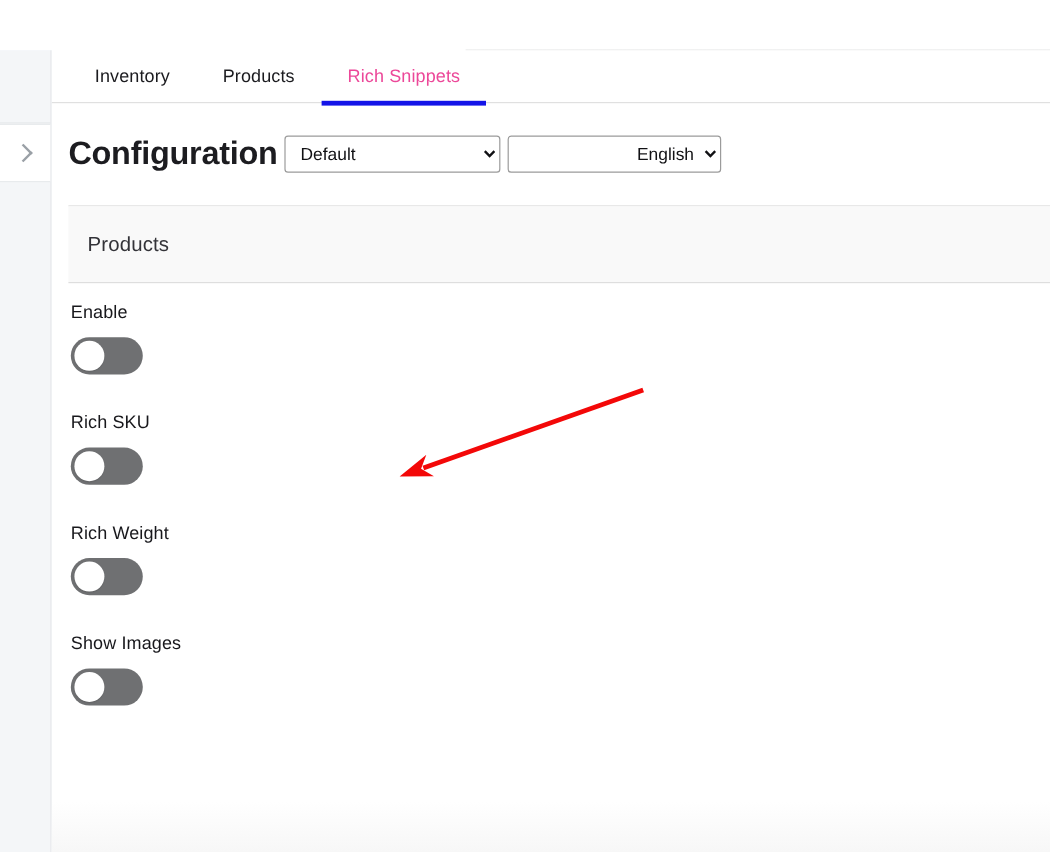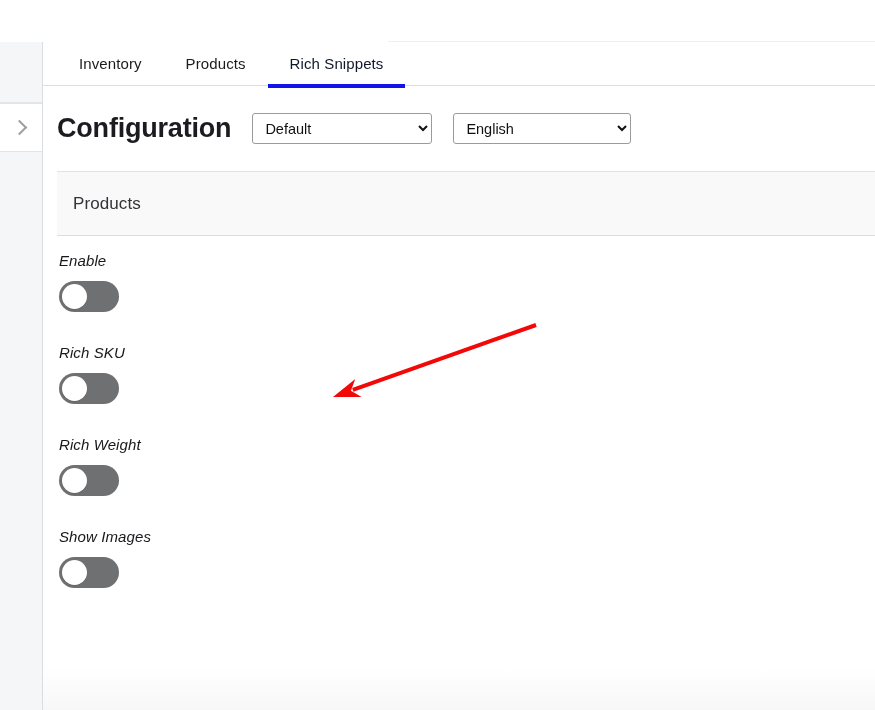--- a/index.html
+++ b/index.html
@@ -102,58 +102,58 @@
     align-items: center;
     font-size: 15px;
     color: #1b1b1f;
     letter-spacing: 0.1px;
     cursor: pointer;
     background: transparent;
     border: none;
     font-family: inherit;
     white-space: nowrap;
   }
-  .tab.active { color: #0f172a; }
+  .tab.active { color: #ec4899; }
   .tab.active::after {
     content: "";
     position: absolute;
     left: 0; right: 0;
     bottom: -2px;
     height: 4px;
     background: #1414e8;
   }
 
   
   .config-bar {
     height: 85px;
     display: flex;
     align-items: center;
     padding-left: 14px;
-    gap: 21px;
+    gap: 6px;
   }
   .config-title {
     font-size: 27px;
     font-weight: bold;
     color: #1c1c20;
     letter-spacing: -0.2px;
   }
   .sel {
     height: 31px;
     font-size: 14.5px;
     font-family: inherit;
     color: #111114;
     background: #ffffff;
     border: 1px solid #9b9b9b;
     border-radius: 3px;
     padding: 0 6px 0 8px;
     cursor: pointer;
     outline: none;
   }
   #sel-scope { width: 180px; }
-  #sel-locale { width: 178px; }
+  #sel-locale { width: 178px; text-align: right; }
 
   
   .section {
     margin-left: 14px;
     border-top: 1px solid #e3e3e3;
     border-bottom: 1px solid #dedede;
   }
   .section-head {
     height: 63px;
     background: #f9f9f9;
@@ -163,21 +163,20 @@
   }
   .section-title {
     font-size: 17px;
     color: #333338;
     letter-spacing: 0.1px;
   }
 
   
   .settings {
     padding: 16px 0 0 16px;
-    font-style: italic;
   }
   .field { margin-bottom: 32px; }
   .field-label {
     font-size: 15px;
     color: #18181c;
     letter-spacing: 0.1px;
     margin-bottom: 12px;
     display: block;
   }
 

